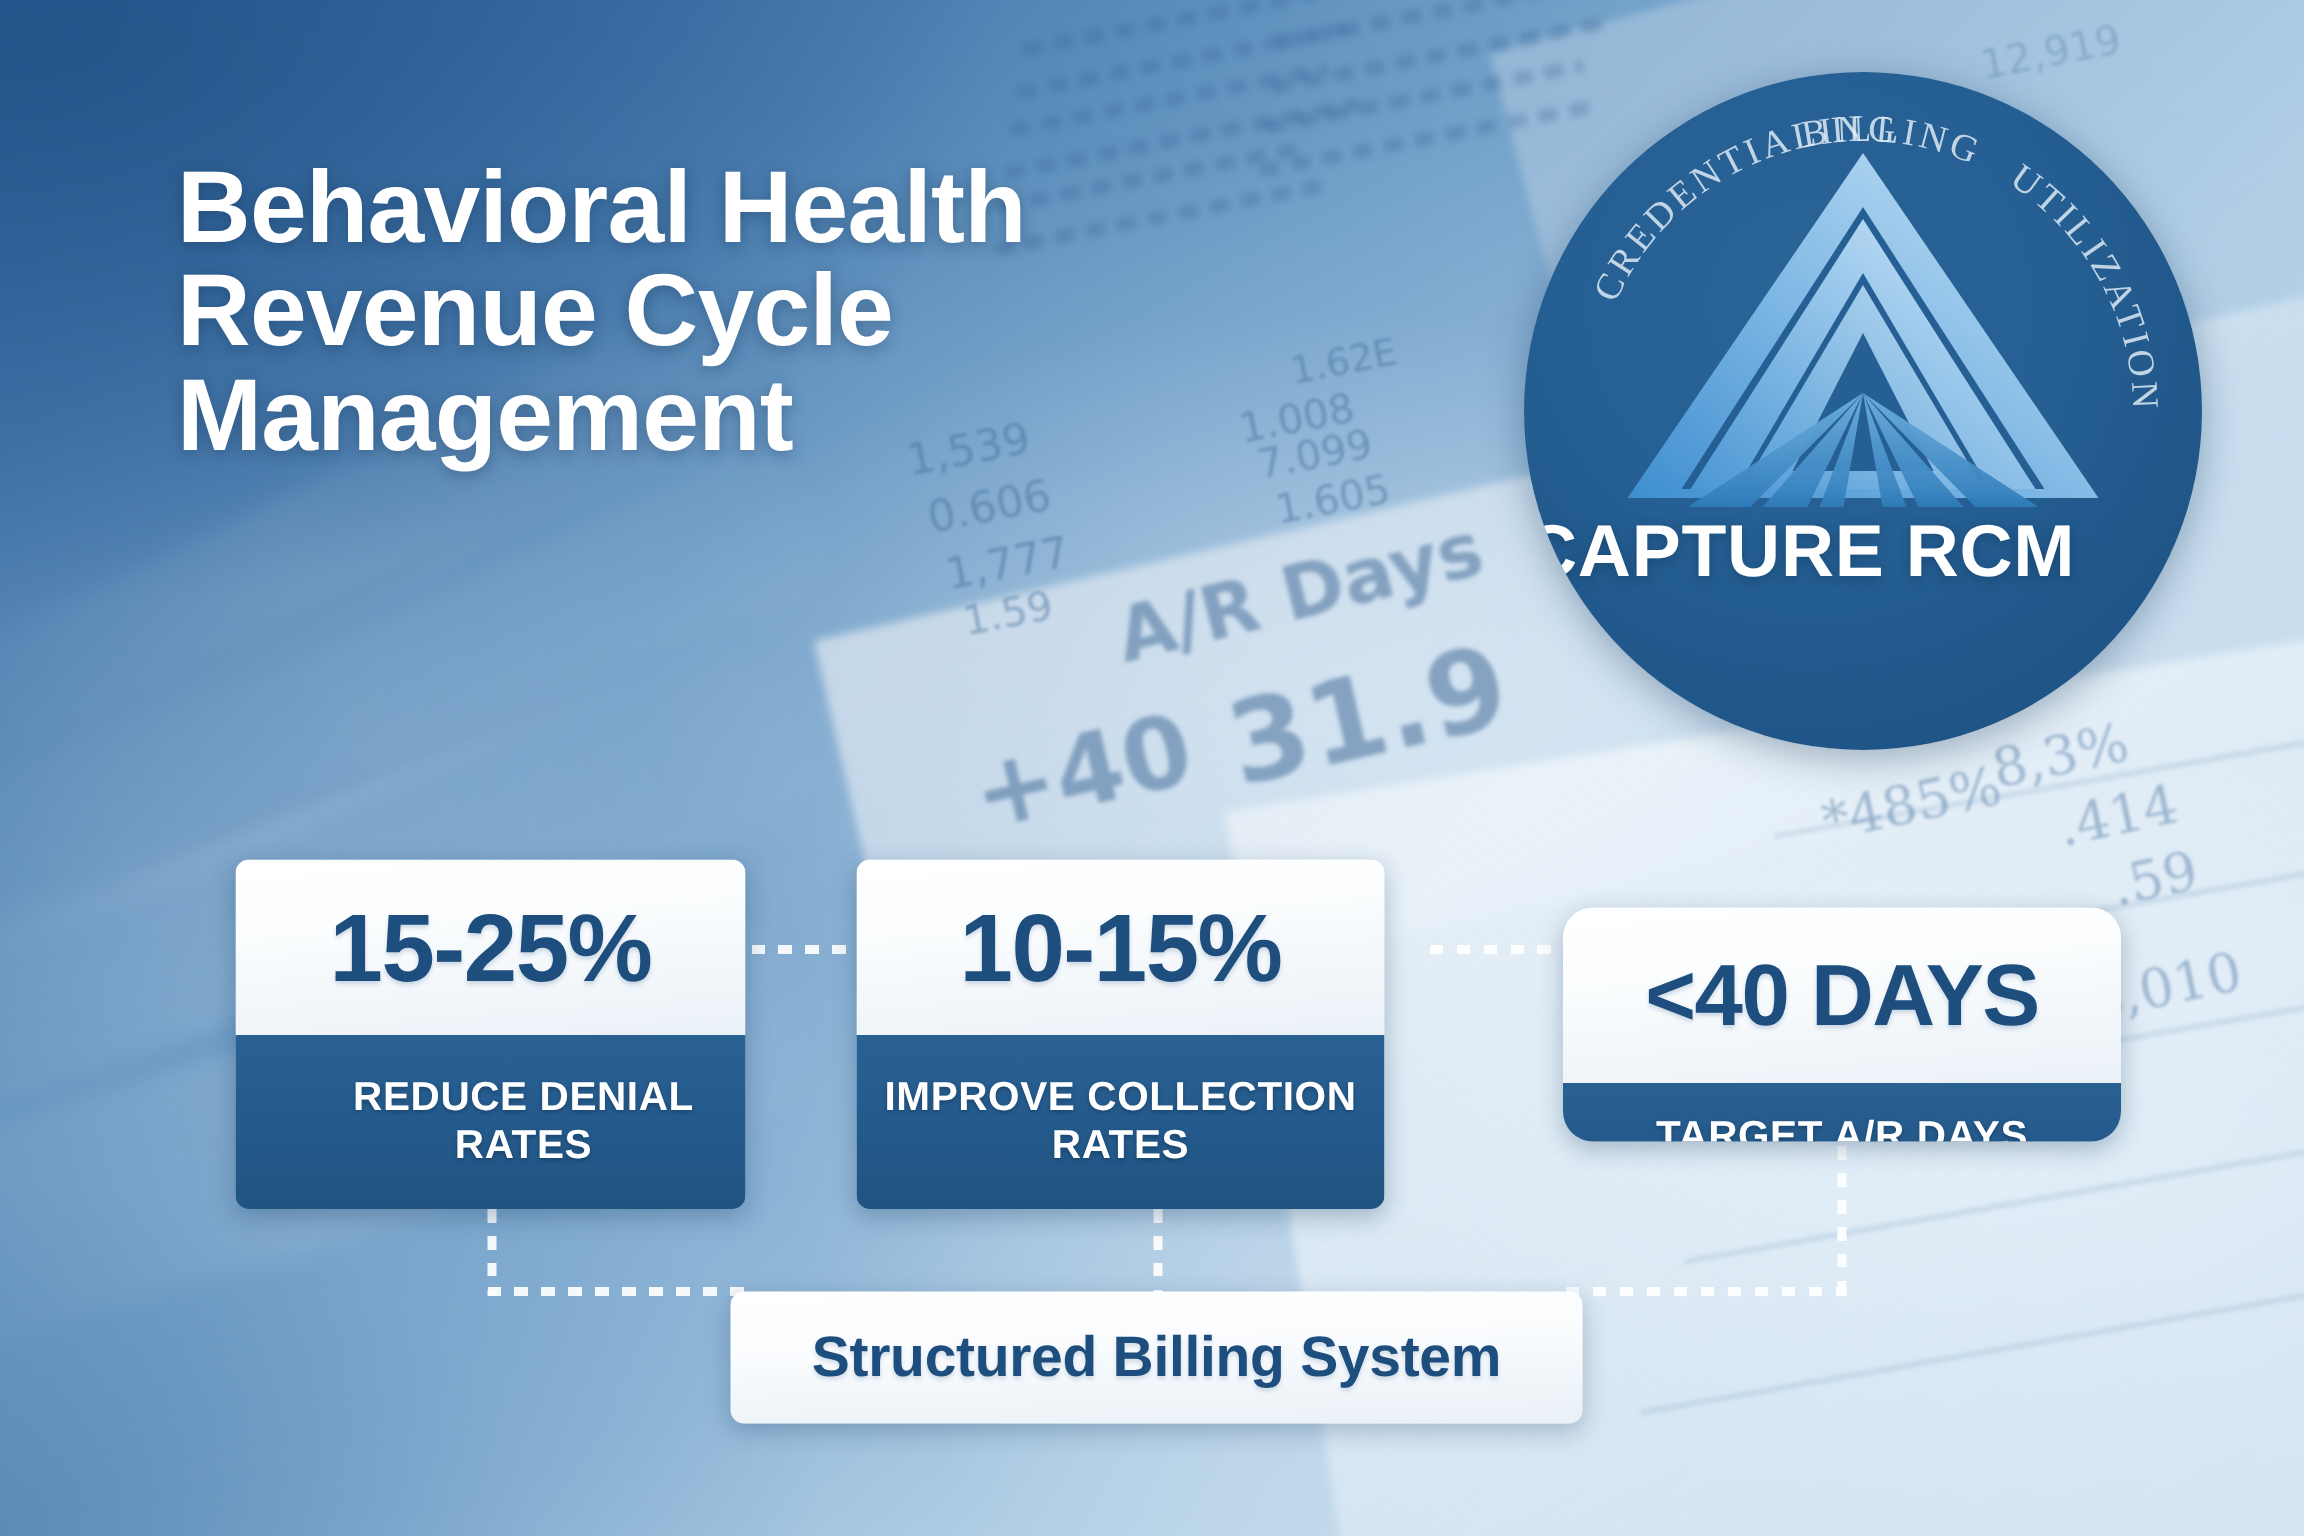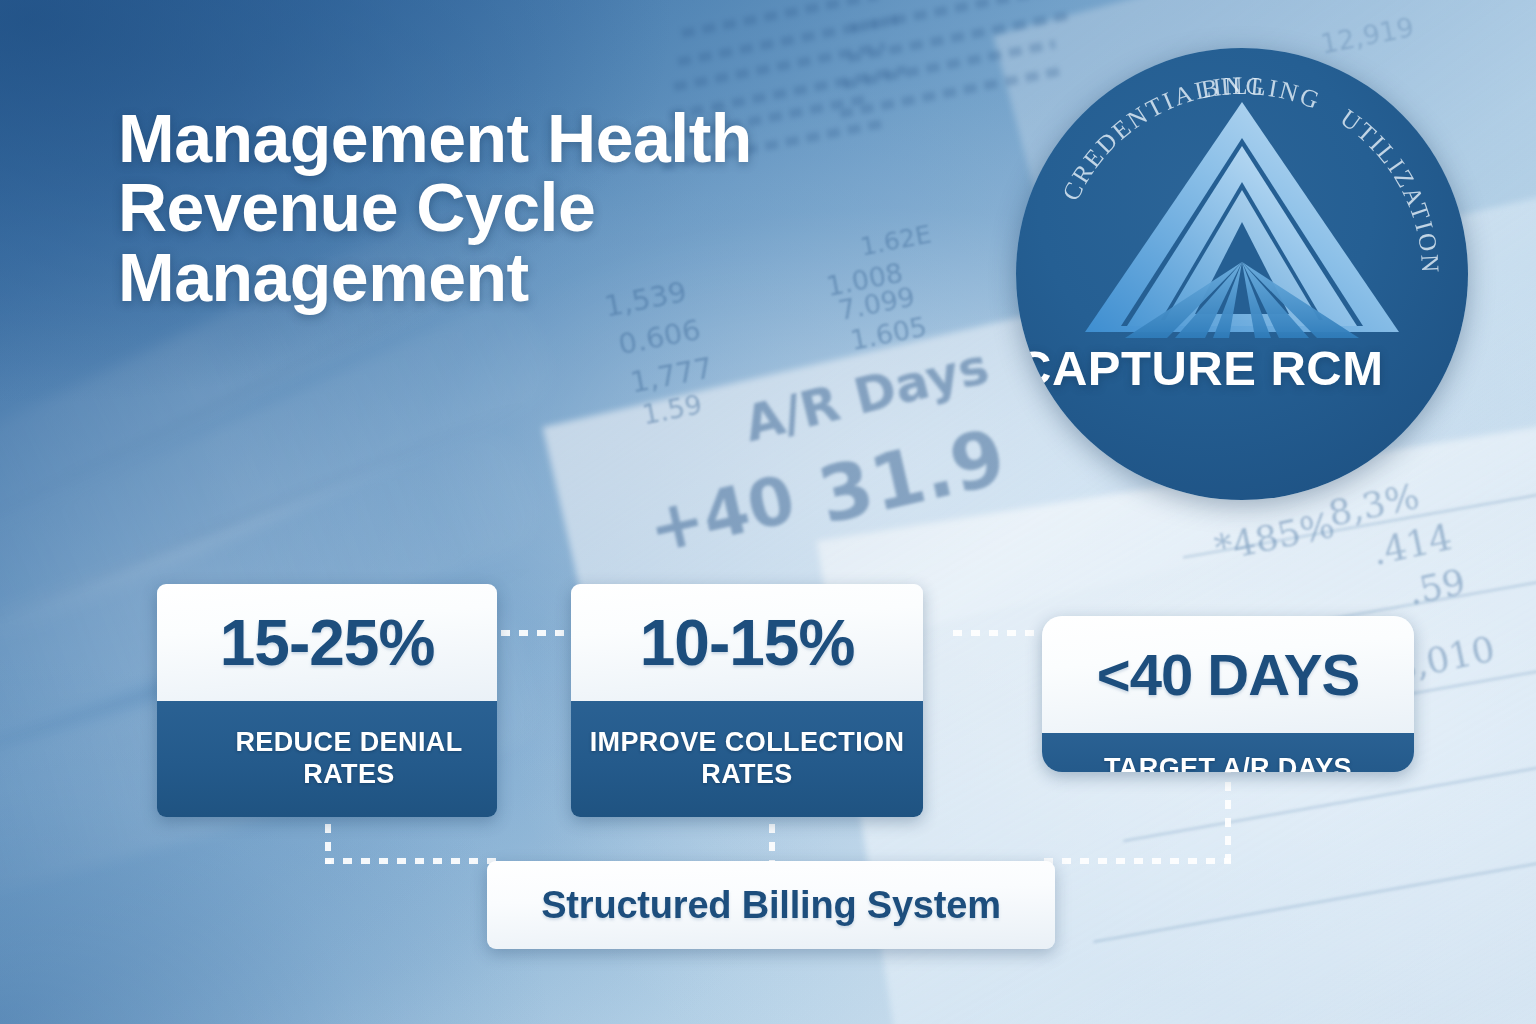--- a/index.html
+++ b/index.html
@@ -158,21 +158,20 @@
     text-shadow:0 2px 8px rgba(12,40,70,0.35);
   }
   .badge-name span { display:block; }
 
   
   .card {
     position:absolute;
     border-radius:9px;
     overflow:hidden;
     box-shadow:0 5px 16px rgba(20,55,92,0.30);
-    margin-top:11px;
   }
   .card-top {
     background:linear-gradient(175deg, #ffffff 0%, #fbfdfe 35%, #eaf1f7 100%);
     display:flex; align-items:center; justify-content:center;
   }
   .card-value {
     color:#1d4e7d;
     font-weight:700;
     letter-spacing:-1px;
     text-shadow:0 2px 3px rgba(120,150,180,0.35);
@@ -281,21 +280,21 @@
   <div class="bg-text hand" style="left:1328px; top:484px; font-size:36px; transform:rotate(-12deg);">8,3%</div>
   <div class="bg-text hand" style="left:1372px; top:524px; font-size:36px; transform:rotate(-12deg);">.414</div>
   <div class="bg-text hand" style="left:1408px; top:566px; font-size:36px; transform:rotate(-12deg);">.59</div>
   <div class="bg-text hand" style="left:1392px; top:638px; font-size:36px; transform:rotate(-12deg);">8,010</div>
 
   <div class="bg-tint"></div>
   <div class="bg-vign-tl"></div>
   <div class="bg-vign-bl"></div>
 
   <div class="headline">
-    <span class="ln">Management Health</span>
+    <span class="ln">Behavioral Health</span>
     <span class="ln">Revenue Cycle</span>
     <span class="ln">Management</span>
   </div>
 
   <div class="badge">
 
     <svg class="badge-arc-svg" viewBox="0 0 452 452">
       <defs>
         <path id="arcTop" d="M 46,226 A 180,180 0 0 1 406,226" fill="none"></path>
       </defs>

